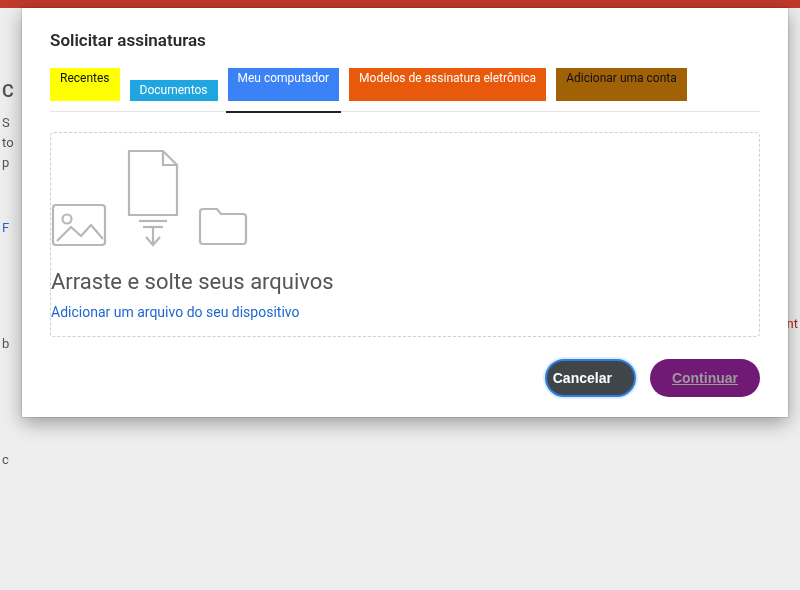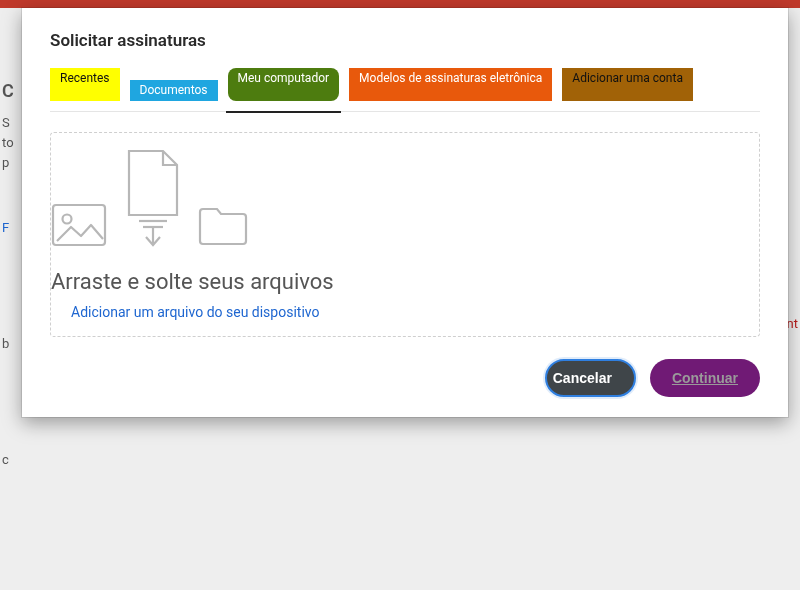--- a/index.html
+++ b/index.html
@@ -66,21 +66,21 @@
     .tab.active::after {
       content: "";
       position: absolute;
       left: -2px; right: -2px;
       bottom: -12px;
       height: 2px;
       background: #222;
     }
     .tab-recentes { background: #ffff00; }
     .tab-documentos { background: #1fa6e0; color: #fff; margin-top: 12px; }
-    .tab-meucomputador { background: #4d7c0f; color: #fff; border-radius: 8px; }
+    .tab-meucomputador { background: #3b82f6; color: #fff; }
     .tab-modelos { background: #e8590c; color: #fff; }
     .tab-adicionar { background: #a16207; color: #111; }
     .tabs-wrap { padding-bottom: 10px; display:flex; gap:10px; }
     
     .dropzone {
       flex: 1;
       border: 1.5px dashed #cfcfcf;
       border-radius: 4px;
       display: flex;
       flex-direction: column;
@@ -98,21 +98,20 @@
     .dz-headline {
       font-size: 22px;
       color: #555;
       font-weight: 400;
       margin-bottom: 10px;
     }
     .dz-link {
       font-size: 14px;
       color: #1e66d0;
       cursor: pointer;
-      margin-left: 20px;
     }
     .button-row {
       display: flex;
       justify-content: flex-end;
       gap: 14px;
       margin-top: 22px;
     }
     .btn {
       border-radius: 20px;
       padding: 9px 22px;
@@ -152,21 +151,21 @@
 </div>
 
 <div class="modal">
   <div class="modal-title">Solicitar assinaturas</div>
 
   <div class="tabs-row">
     <div class="tabs-wrap">
       <div class="tab tab-recentes">Recentes</div>
       <div class="tab tab-documentos">Documentos</div>
       <div class="tab tab-meucomputador active">Meu computador</div>
-      <div class="tab tab-modelos">Modelos de assinaturas eletrônica</div>
+      <div class="tab tab-modelos">Modelos de assinatura eletrônica</div>
       <div class="tab tab-adicionar">Adicionar uma conta</div>
     </div>
   </div>
 
   <div class="dropzone">
     <div class="icon-group">
       <span>
         <svg width="56" height="44" viewBox="0 0 56 44" fill="none" stroke="#b7b7b7" stroke-width="2.2">
           <rect x="2" y="2" width="52" height="40" rx="3"></rect>
           <circle cx="16" cy="16" r="4.5"></circle>

